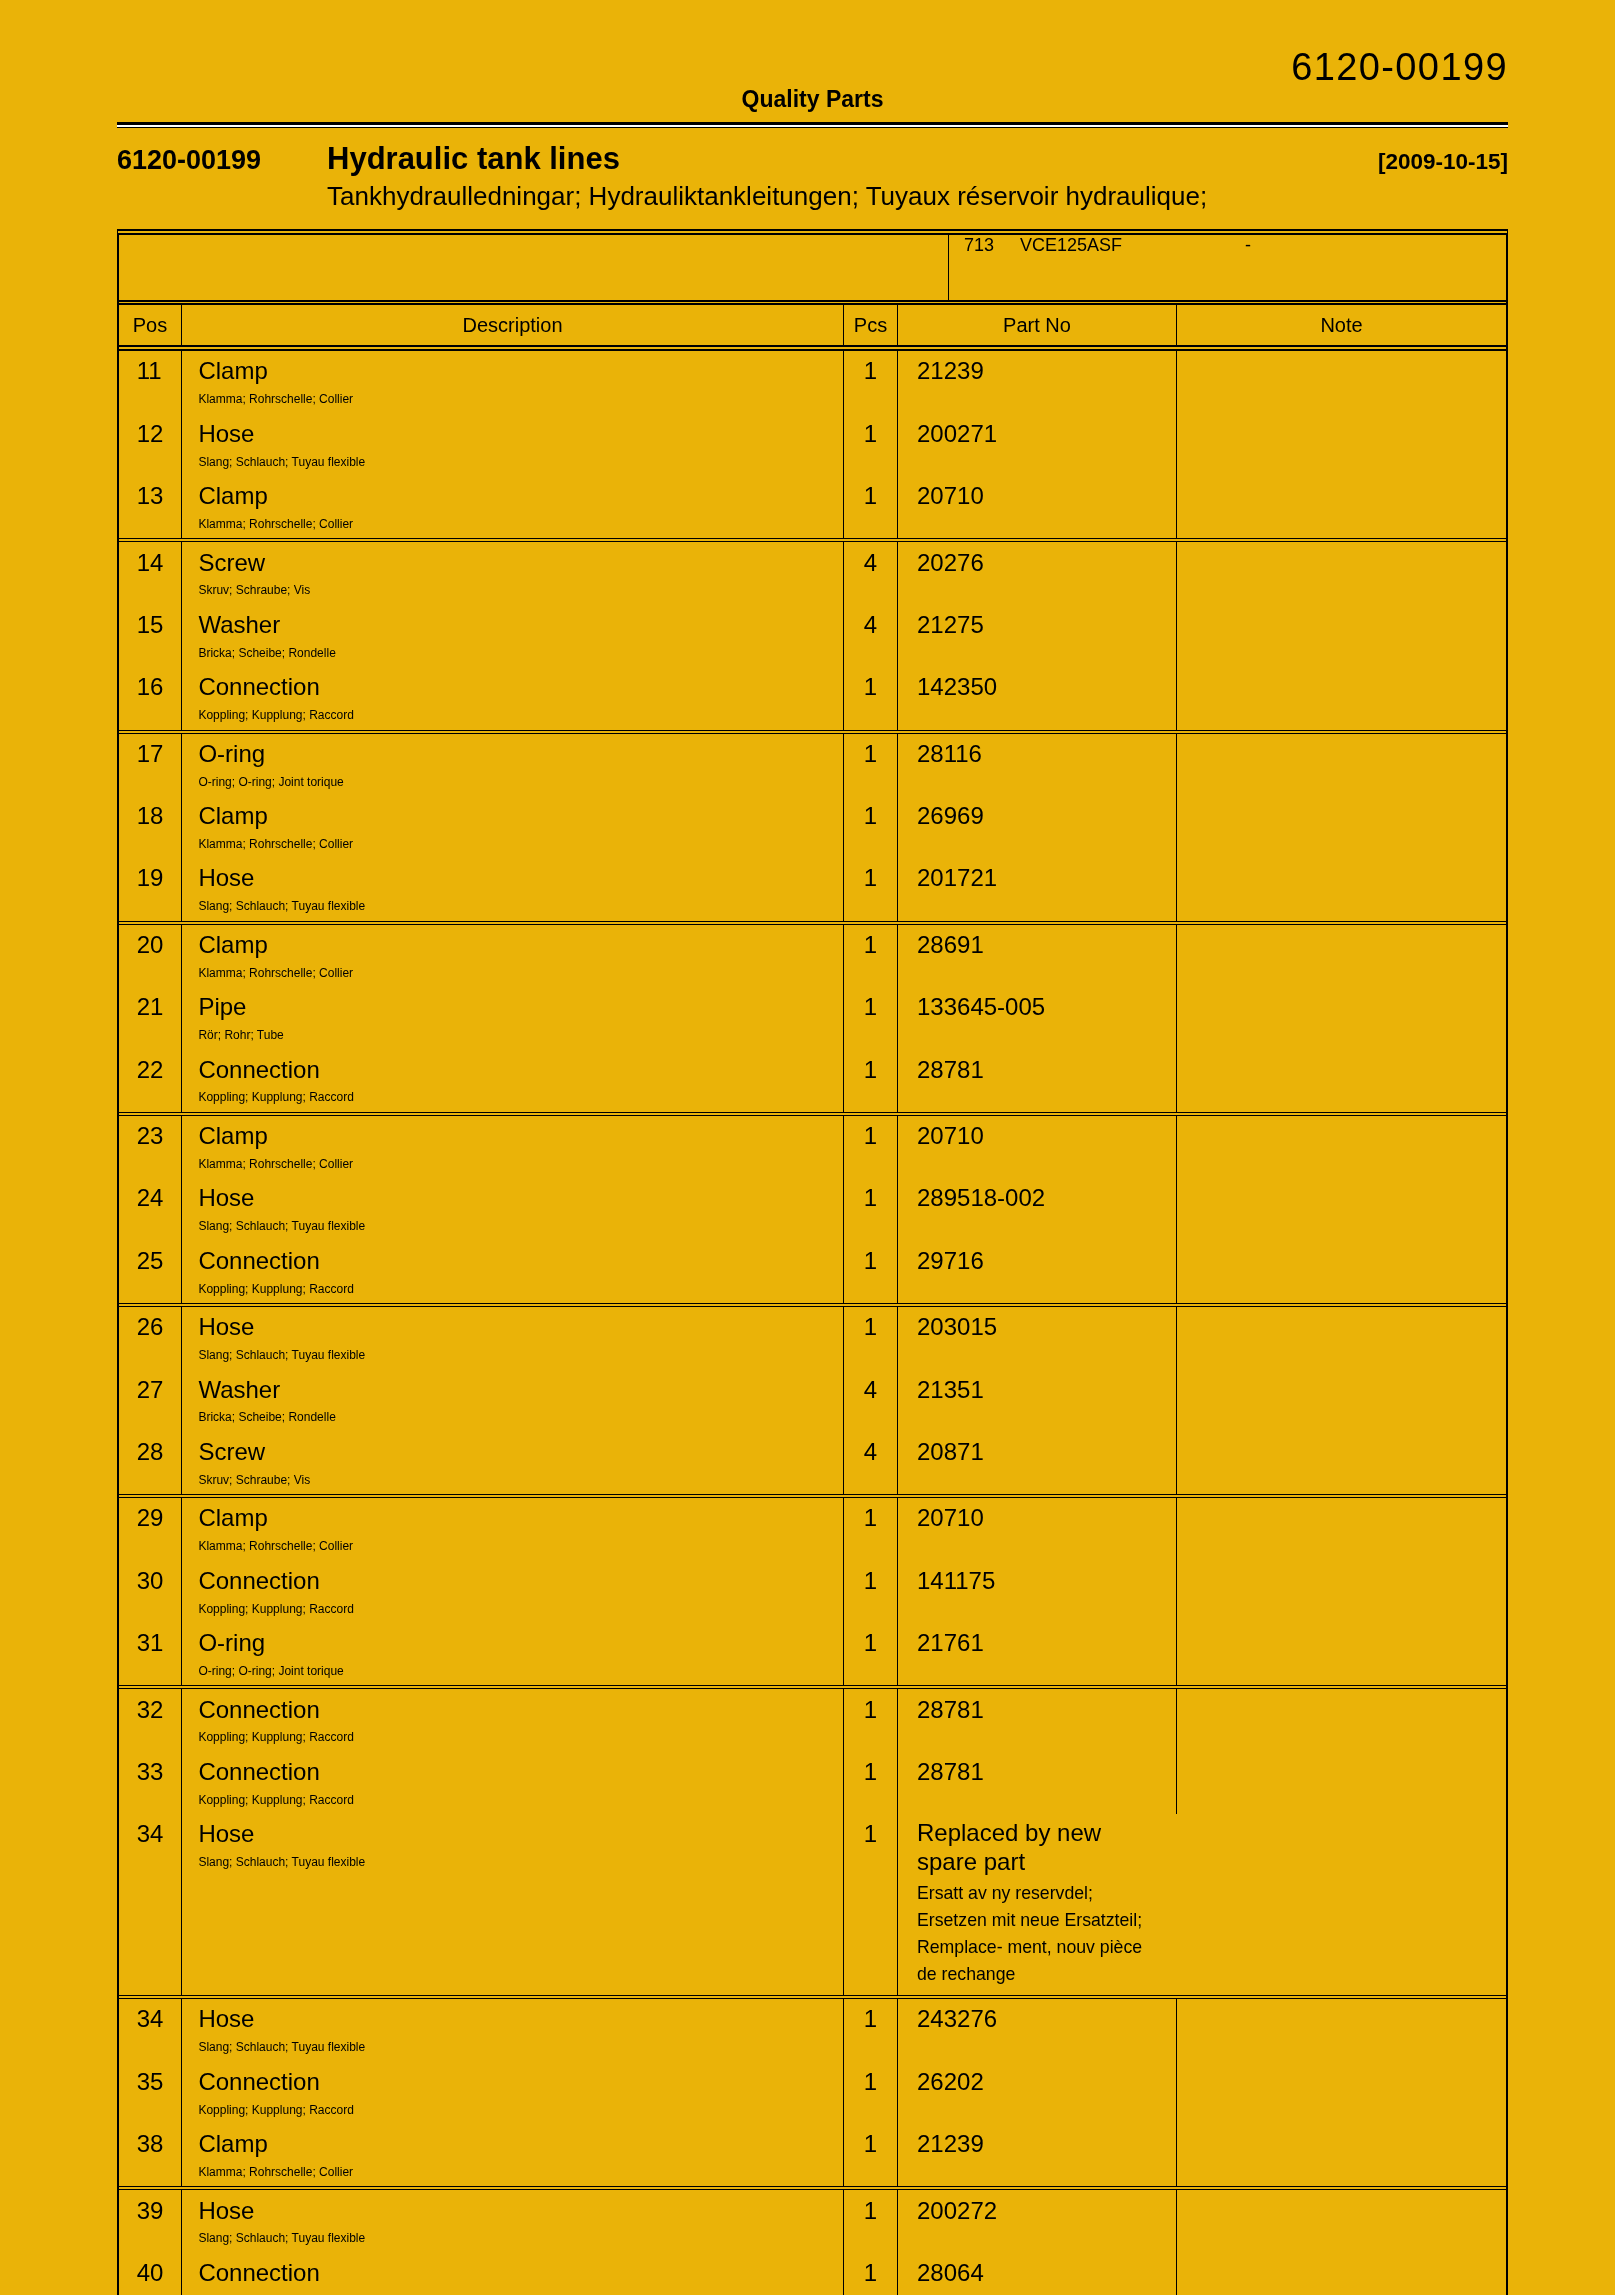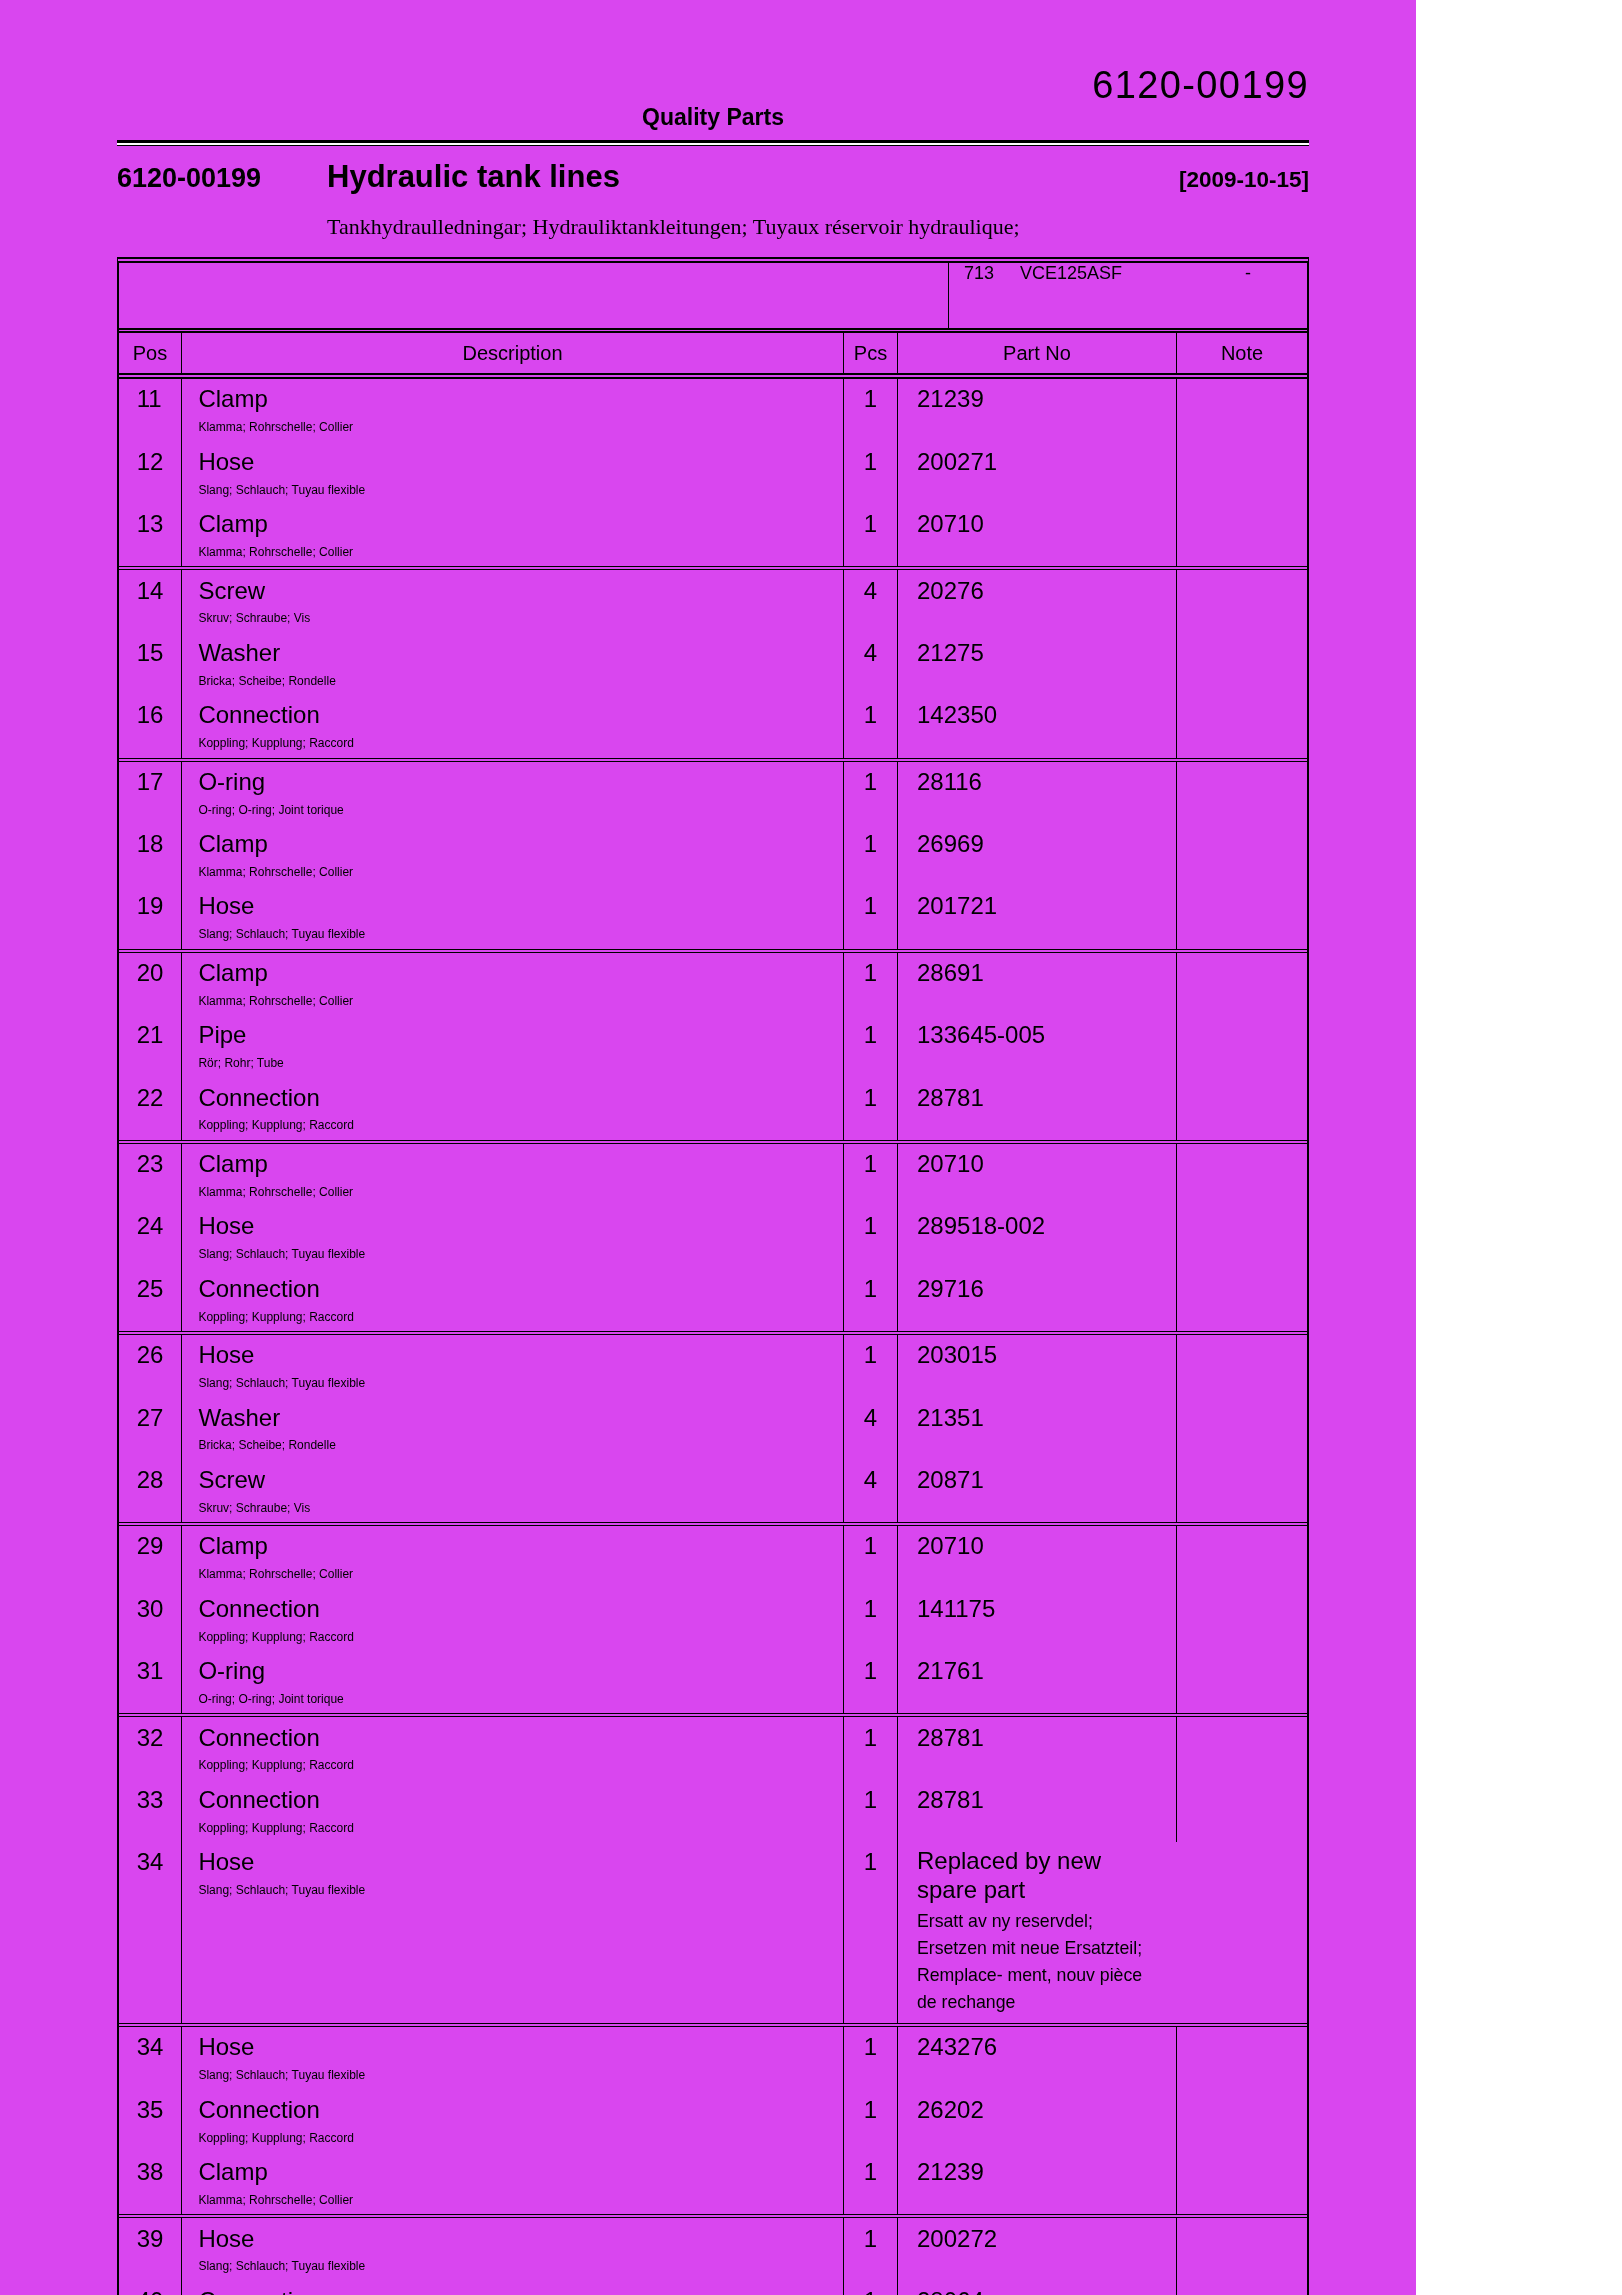--- a/index.html
+++ b/index.html
@@ -1,22 +1,22 @@
 <!DOCTYPE html>
 <html style="font-size:11px"><head>
 <meta charset="utf-8">
 <style>
   html,body { margin:0; padding:0; background:#ffffff; }
   .page {
     position:relative;
-    width:1416px; height:2295px;
-    background:#d946ef; color:#000;
+    width:1615px; height:2295px;
+    background:#eab308; color:#000;
     font-family:"Liberation Sans","DejaVu Sans",sans-serif;
     box-sizing:border-box;
-    padding:68px 107px 0 117px;
+    padding:50px 107px 0 117px;
     overflow:hidden;
   }
   
   .doc-header { position:relative; height:64px; }
   .brand {
     position:absolute; left:0; right:0; bottom:1.4px;
     text-align:center; font-size:23px; font-weight:700;
   }
   .page-code {
     position:absolute; right:0; top:-4.1px;
@@ -24,21 +24,21 @@
   }
   .rule {
     margin-top:8.2px; height:6.1px;
     background:linear-gradient(to bottom,#000 0 3.4px,#fff 3.4px 4.8px,#000 4.8px 6.1px);
   }
   
   .title-row { margin-top:12.3px; display:flex; align-items:baseline; }
   .title-code { font-size:27px; font-weight:700; width:210px; flex:none; }
   .title-name { font-size:31px; font-weight:700; flex:1; }
   .title-date { font-size:22.5px; font-weight:700; flex:none; }
-  .subtitle { margin-top:19px; margin-left:210px; font-size:22px;font-family:Liberation Serif, serif; }
+  .subtitle { margin-top:4px; margin-left:210px; font-size:26px; }
   
   .parts-table { margin-top:17.7px; border:2px solid #000; border-top:6.1px double #000; }
   .info-box {
     display:grid; grid-template-columns:830px 1fr;
     height:65px; border-bottom:5.5px double #000;
   }
   .info-left { border-right:1.4px solid #000; }
   .info-right { display:flex; align-items:flex-start; font-size:18px; padding-left:15px; }
   .info-model-name { margin-left:26px; }
   .info-dash { margin-left:123px; }

